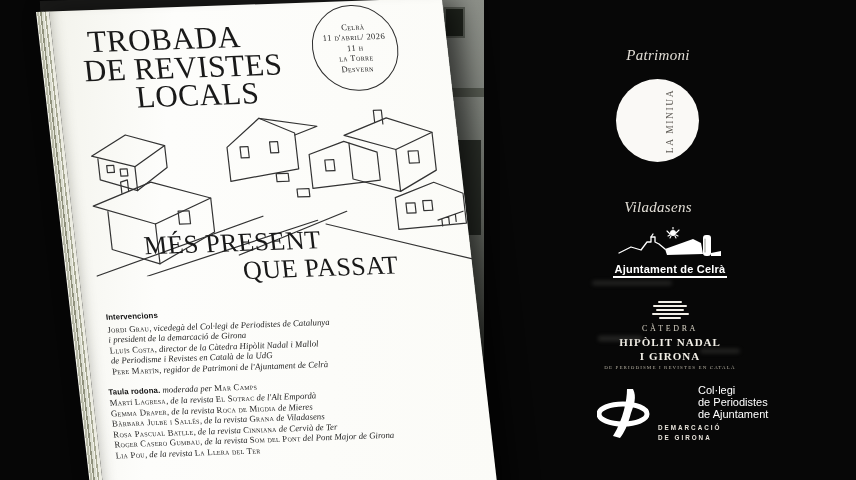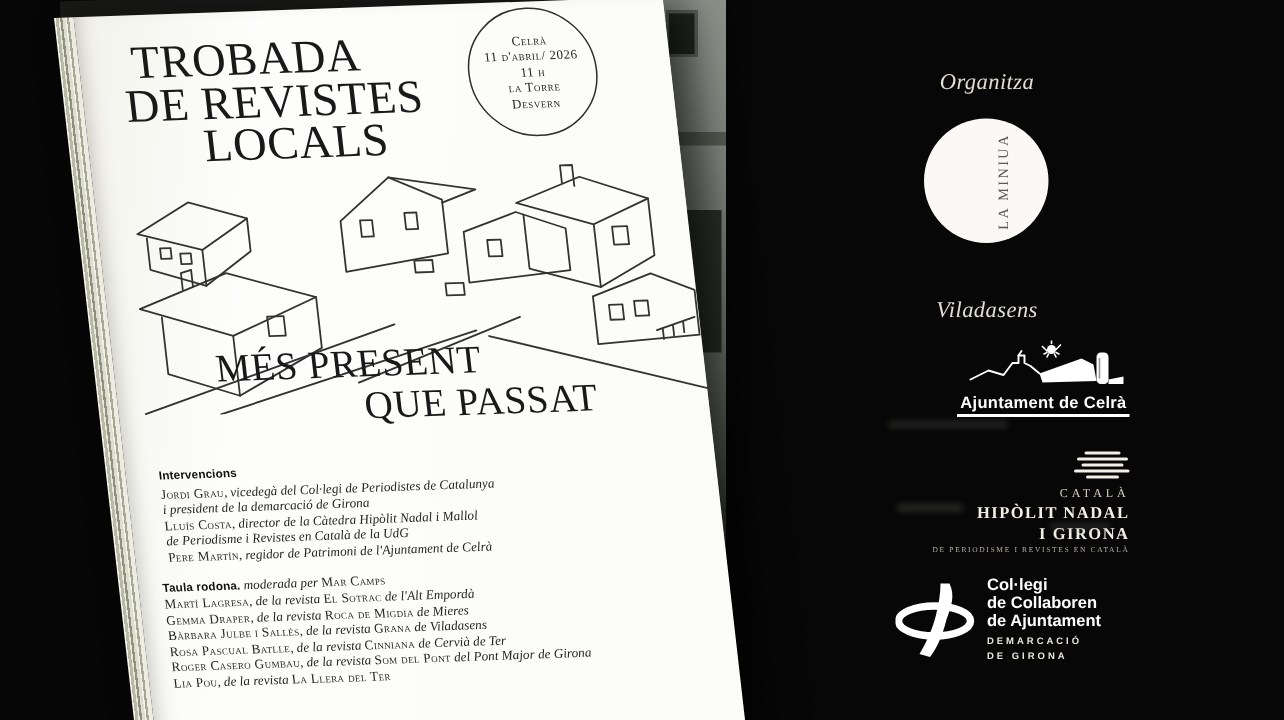--- a/index.html
+++ b/index.html
@@ -50,36 +50,36 @@
   
   .side-label{position:absolute;left:563px;width:190px;text-align:center;font-style:italic;
               font-size:15px;color:#e2ded6;letter-spacing:.3px;}
   #organitza{top:47px;} #collaboren{top:199px;}
 
   .org-circle{position:absolute;left:616px;top:79px;width:83px;height:83px;border-radius:50%;
               background:#faf9f6;display:flex;align-items:center;justify-content:center;}
   .org-circle span{transform:translateX(13px) rotate(-90deg);white-space:nowrap;
                    font-size:9.5px;letter-spacing:1.6px;color:#5c5953;}
 
-  .logo-block{position:absolute;left:563px;width:190px;display:flex;flex-direction:column;align-items:flex-end;}
+  .logo-block{position:absolute;left:575px;width:190px;display:flex;flex-direction:column;align-items:center;}
   #ajuntament{top:227px;}
   .aj-label{font-family:"Liberation Sans",sans-serif;font-weight:bold;font-size:11px;color:#fff;
             letter-spacing:.2px;border-bottom:2px solid #fff;padding:0 2px 1px;}
   .streak{position:absolute;background:rgba(125,125,118,.28);filter:blur(2px);border-radius:2px;}
 
   #catedra{top:301px;}
   .stack{display:flex;flex-direction:column;align-items:center;gap:1.6px;margin-bottom:5px;}
   .stack i{display:block;height:2.4px;background:#f2efe7;border-radius:1px;}
   .cat-small{font-size:8px;letter-spacing:2.6px;color:#d8d3c5;}
   .cat-big{font-size:11px;font-weight:bold;letter-spacing:1px;color:#f1eee6;line-height:10px;margin-top:4px;}
   .cat-tag{font-size:5px;letter-spacing:1.1px;color:#b4afa1;margin-top:4px;}
 
   #collegi{position:absolute;left:597px;top:384px;display:flex;align-items:center;gap:7px;}
   .cp-text{font-family:"Liberation Sans",sans-serif;color:#fff;}
-  .cp-main{font-weight:bold;font-size:11px;line-height:12.2px;}
+  .cp-main{font-weight:normal;font-size:11px;line-height:12.2px;margin-left:40px;}
   .cp-sub{font-weight:bold;font-size:6.3px;letter-spacing:2px;color:#e9e5dc;line-height:7.5px;margin-top:3px;}
 </style>
 </head>
 <body>
 
 <div class="scene">
   <div class="topshade"></div>
   <div class="building">
     <div class="b-window"></div>
     <div class="b-cornice"></div>
@@ -167,21 +167,21 @@
         <div><span class="sc">Bàrbara Julbe i Sallés</span><span class="it">, de la revista </span><span class="sc">Grana</span><span class="it"> de Viladasens</span></div>
         <div><span class="sc">Rosa Pascual Batlle</span><span class="it">, de la revista </span><span class="sc">Cinniana</span><span class="it"> de Cervià de Ter</span></div>
         <div><span class="sc">Roger Casero Gumbau</span><span class="it">, de la revista </span><span class="sc">Som del Pont</span><span class="it"> del Pont Major de Girona</span></div>
         <div><span class="sc">Lia Pou</span><span class="it">, de la revista </span><span class="sc">La Llera del Ter</span><span class="it"></span></div>
       </div>
 
     </div>
   </div>
 </div>
 
-<div id="organitza" class="side-label">Organitza</div>
+<div id="organitza" class="side-label">Patrimoni</div>
 
 <div class="org-circle">
   <span>LA MINIUA</span>
 </div>
 
 <div id="collaboren" class="side-label">Viladasens</div>
 
 <div id="ajuntament" class="logo-block">
   <svg width="110" height="36" viewBox="0 0 110 36">
     <g stroke="#fff" fill="none" stroke-width="1.3" stroke-linecap="round" stroke-linejoin="round">
@@ -204,33 +204,33 @@
 <div class="streak" style="left:592px;top:281px;width:80px;height:4px;"></div>
 
 <div id="catedra" class="logo-block">
   <div class="stack">
     <i style="width:24px"></i>
       <i style="width:34px"></i>
       <i style="width:28px"></i>
       <i style="width:37px"></i>
       <i style="width:22px"></i>
   </div>
-  <div class="cat-small">CATALÀ</div>
+  <div class="cat-small">CÀTEDRA</div>
   <div class="cat-big">HIPÒLIT NADAL</div>
   <div class="cat-big">I GIRONA</div>
   <div class="cat-tag">DE PERIODISME I REVISTES EN CATALÀ</div>
 </div>
 <div class="streak" style="left:598px;top:336px;width:44px;height:5px;"></div>
 <div class="streak" style="left:700px;top:349px;width:40px;height:4px;"></div>
 
 <div id="collegi">
   <svg width="54" height="52" viewBox="0 0 54 52">
     <ellipse cx="26" cy="27" rx="24" ry="10" fill="none" stroke="#fff" stroke-width="5"></ellipse>
     <path d="M36,2 C40,10 37,18 34,26 C31,38 27,46 23,51 L16,49 C21,41 25,31 27,23 C29,15 30,8 30,2 Z" fill="#fff"></path>
   </svg>
   <div class="cp-text">
     <div class="cp-main">Col·legi</div>
-    <div class="cp-main">de Collaboren</div>
+    <div class="cp-main">de Periodistes</div>
     <div class="cp-main">de Ajuntament</div>
     <div class="cp-sub">DEMARCACIÓ</div>
     <div class="cp-sub">DE GIRONA</div>
   </div>
 </div>
 
 </body></html>

